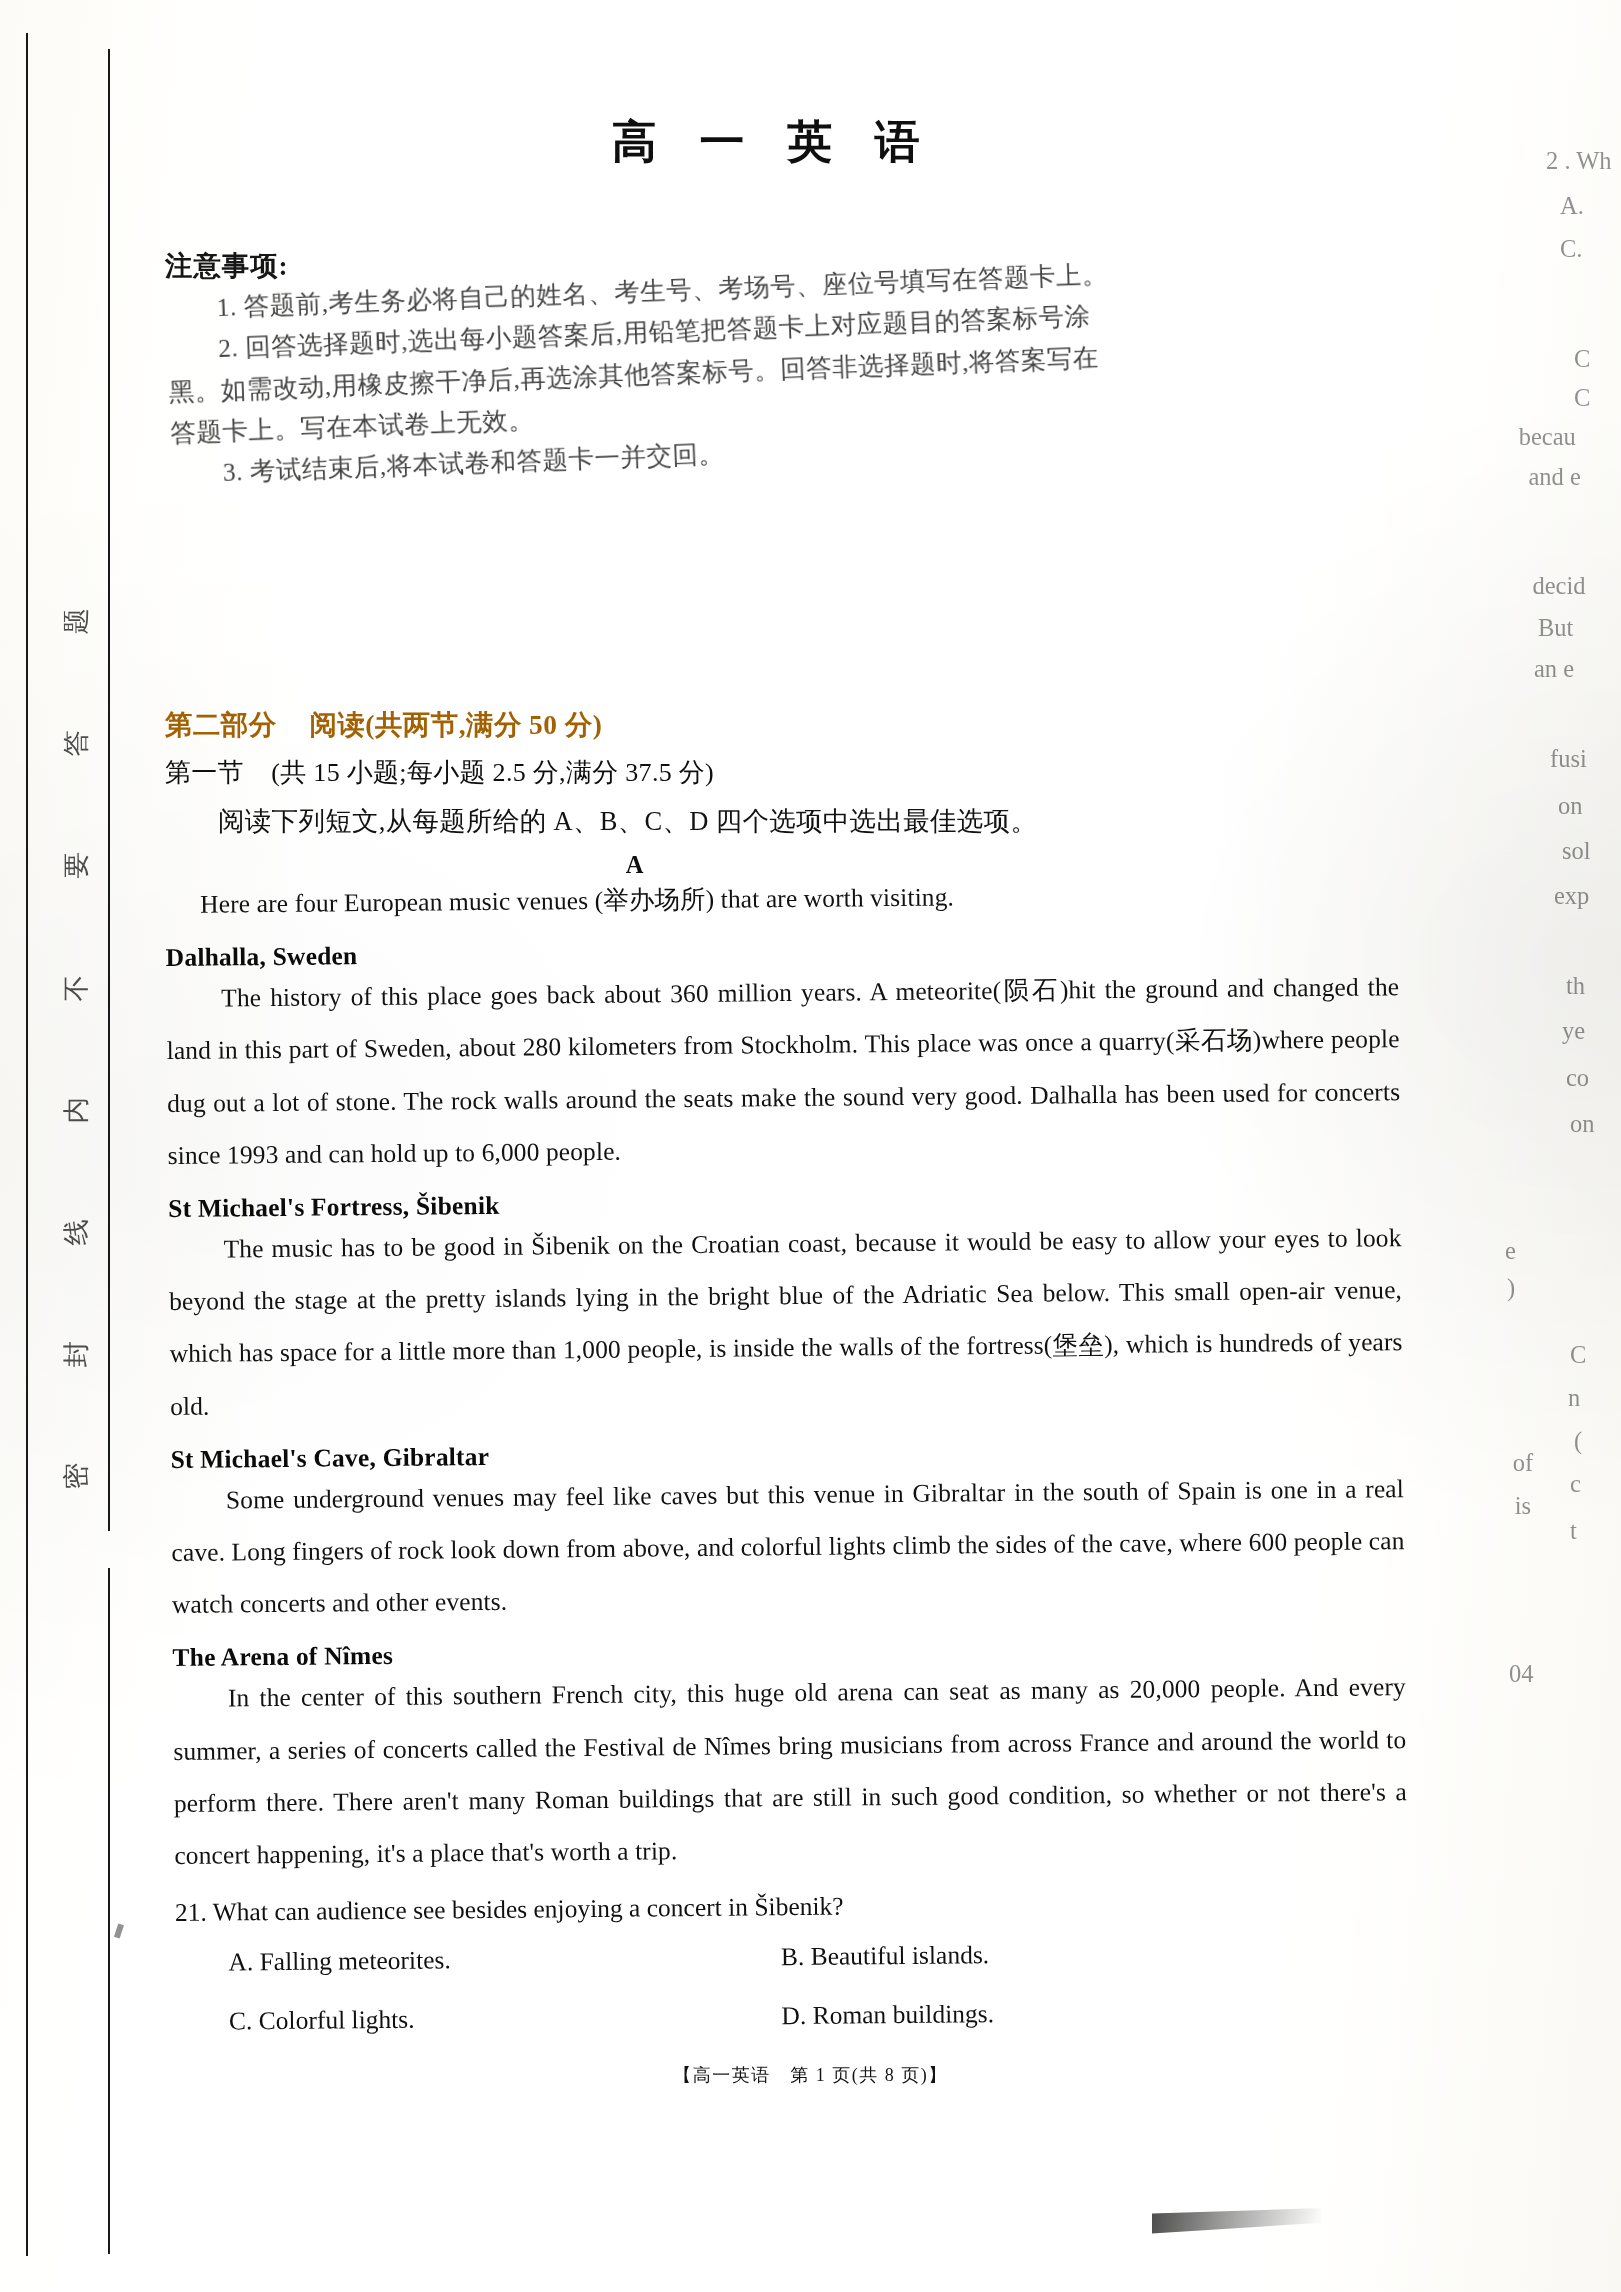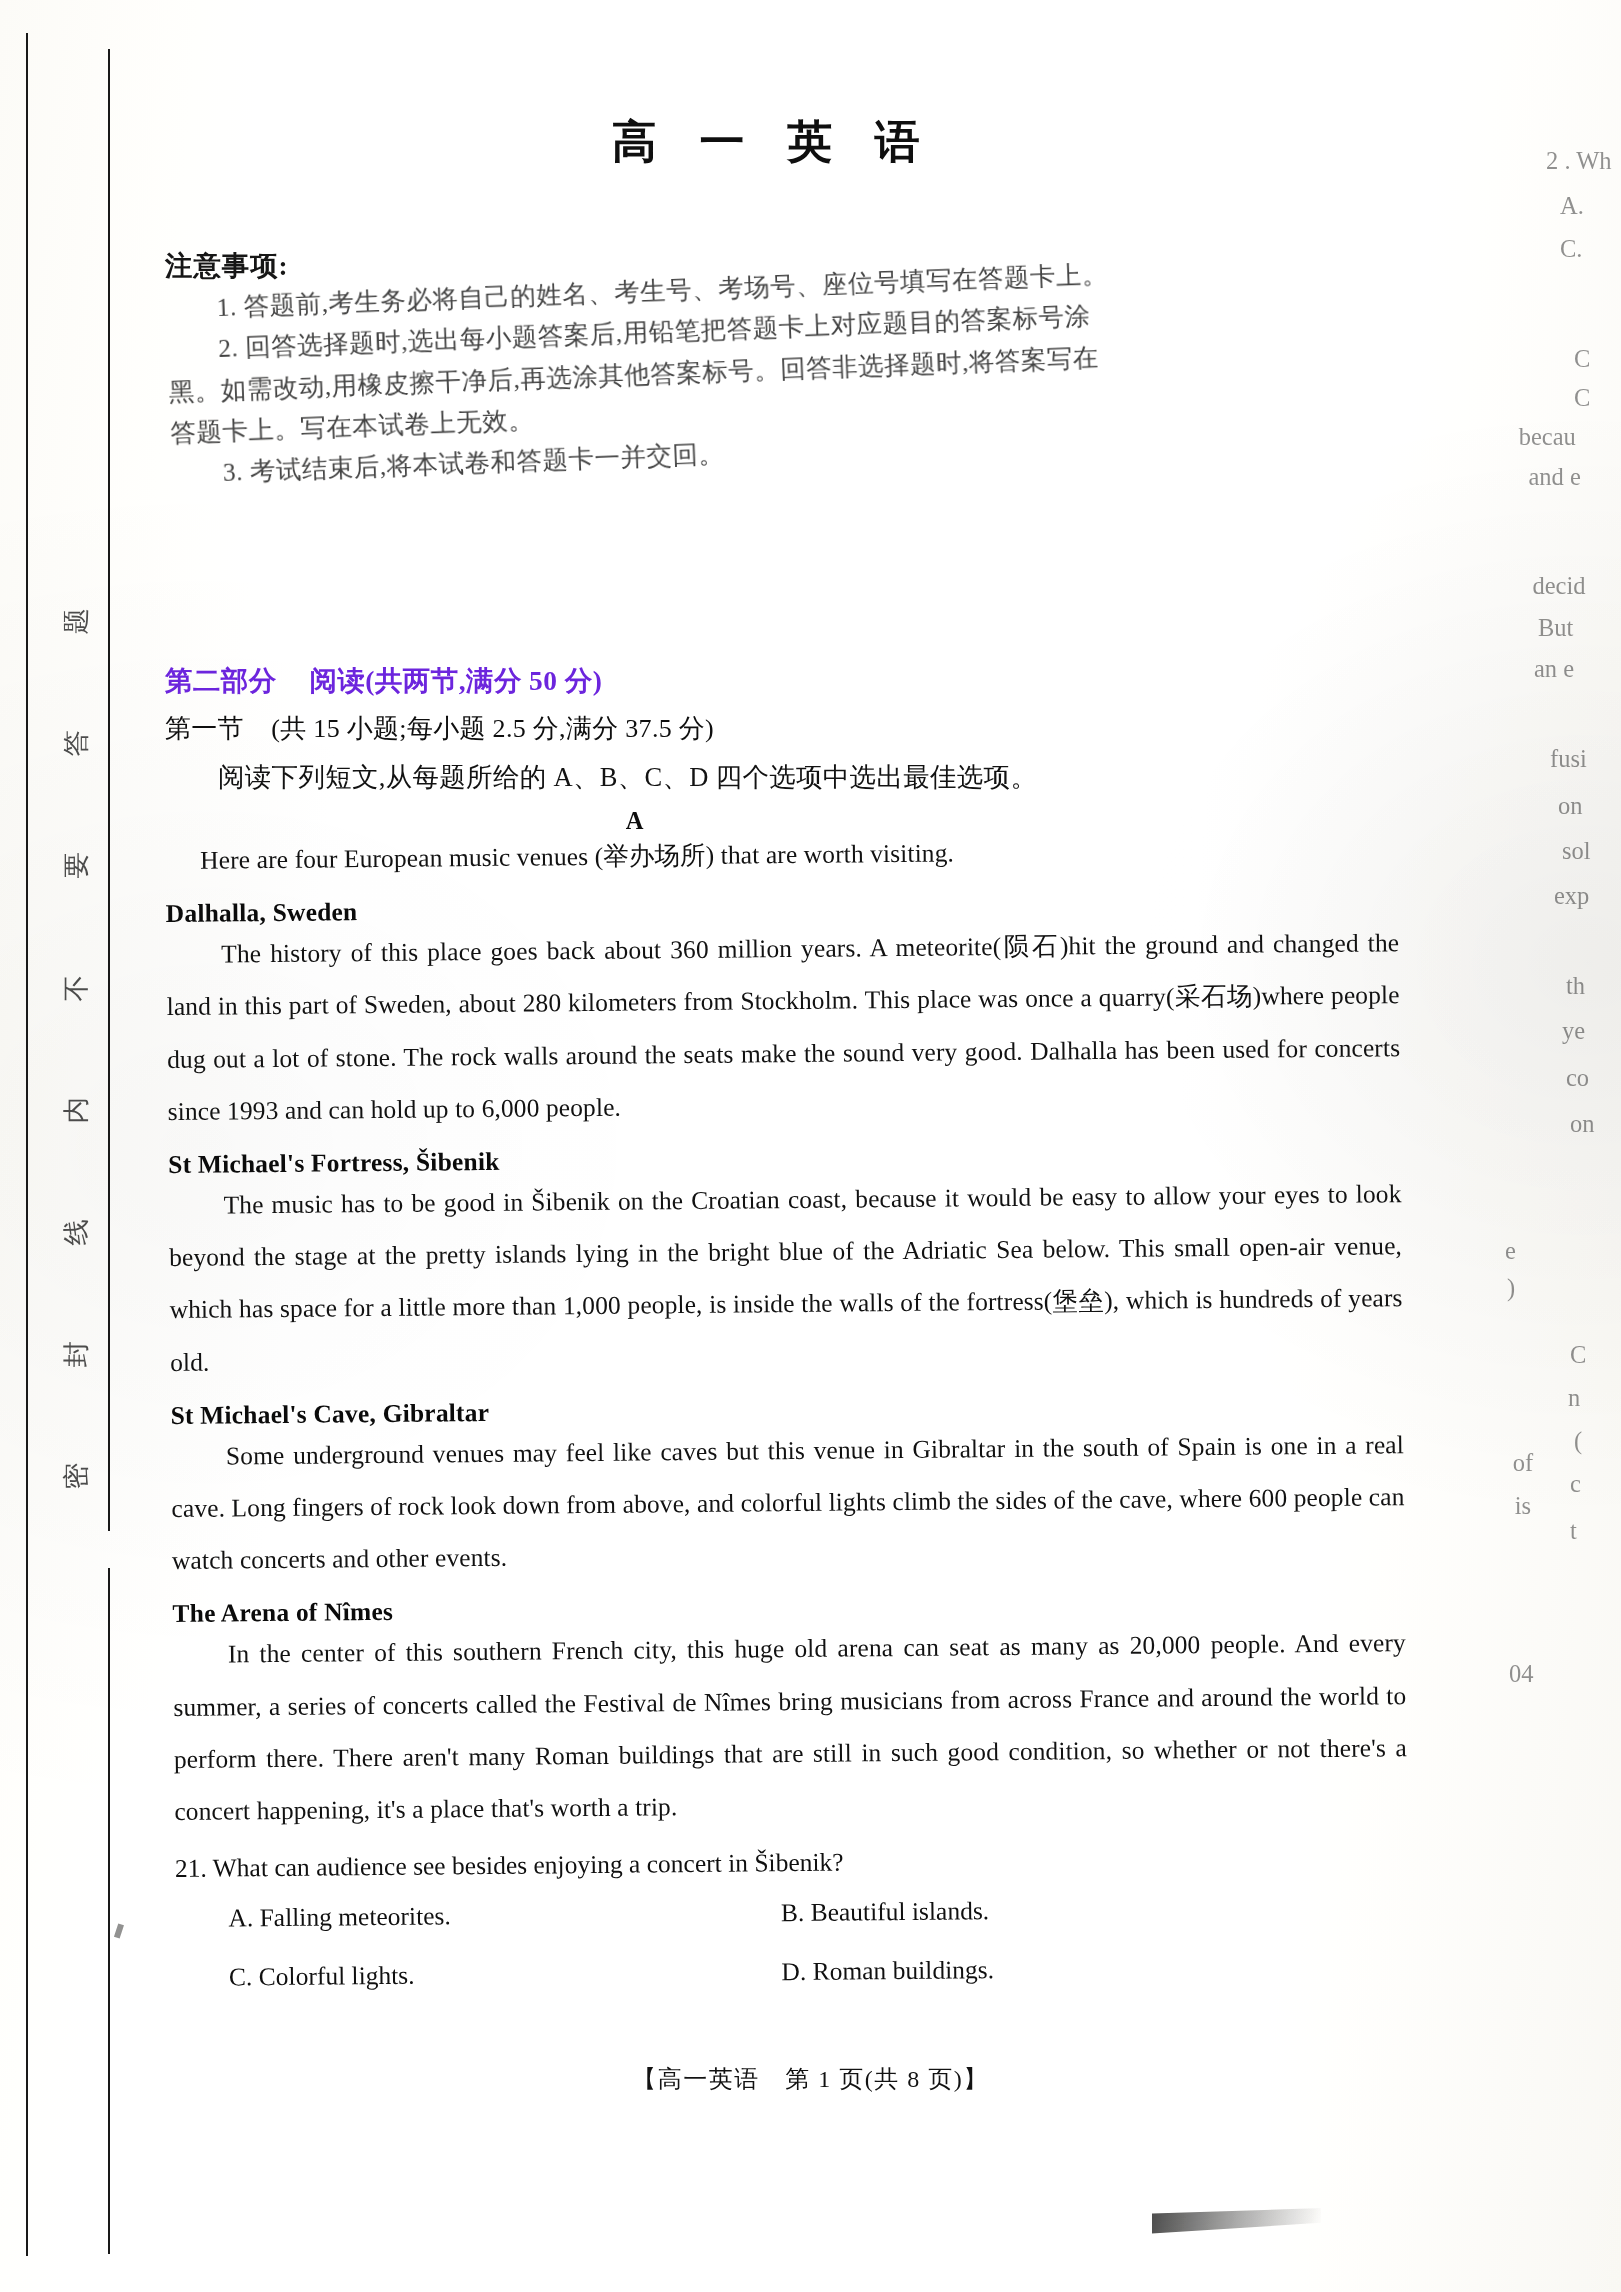--- a/index.html
+++ b/index.html
@@ -102,22 +102,23 @@
     color: #2b2b2b;
     letter-spacing: 0.5px;
     white-space: nowrap;
   }
   .notice-line.indent { text-indent: 51px; }
 
   .sec-head {
     font-family: "Liberation Serif", "DejaVu Serif", serif;
     font-size: 27.4px;
     font-weight: bold;
-    color: #6d28d9;
+    color: #a16207;
     letter-spacing: 0.5px;
+    margin-top: 44px;
   }
   .sec-head .sp { display: inline-block; width: 33px; }
 
   .sub-head {
     font-family: Liberation Serif, serif;
     font-size: 26px;
     color: #131313;
     letter-spacing: 0.3px;
   }
   .sub-head .sp { display: inline-block; width: 27.4px; }
@@ -183,21 +184,21 @@
   .opt-col-a { width: 529px; padding-left: 53px; }
   .opt-col-b { padding-left: 23.5px; }
 
   .footer {
     position: absolute;
     left: 0;
     right: 0;
     top: 2063px;
     text-align: center;
     font-family: "Liberation Serif", "DejaVu Serif", serif;
-    font-size: 24px;
+    font-size: 18px;
     color: #161616;
     letter-spacing: 1.5px;
   }
 
   
   .bleed-col {
     position: absolute;
     right: 0;
     top: 0;
     width: 116px;

